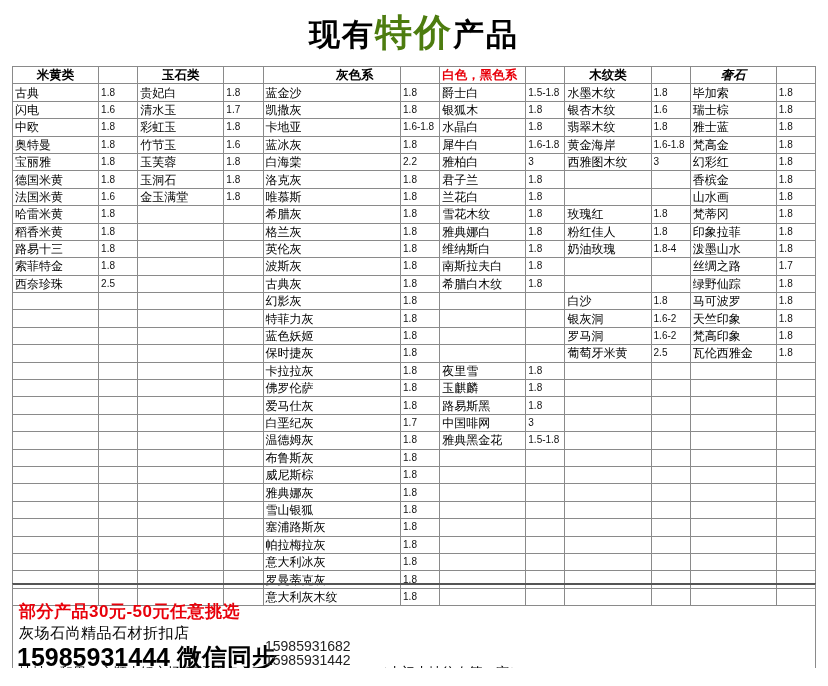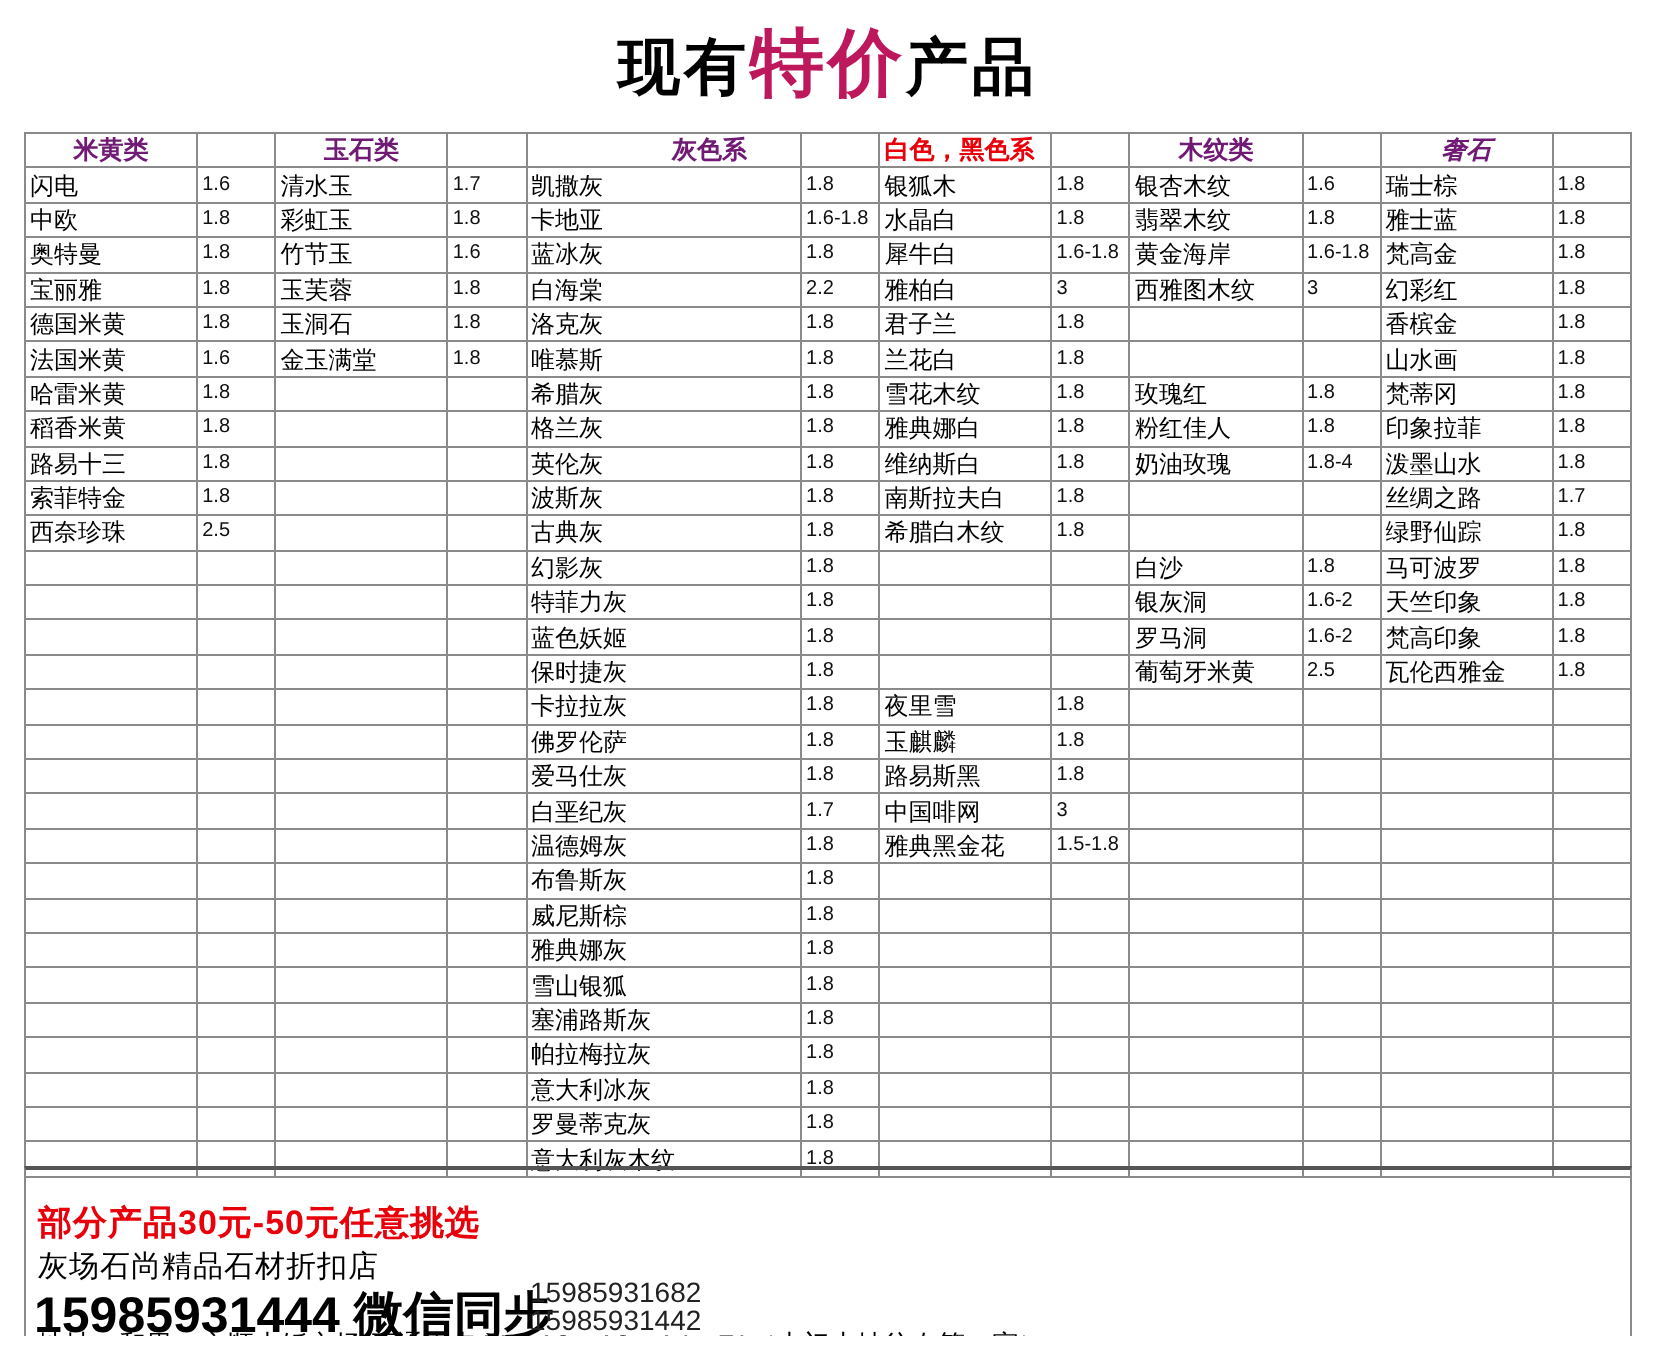--- a/index.html
+++ b/index.html
@@ -16,21 +16,21 @@
   .title{
     text-align:center;
     padding-top:14px;
     font-family:"Liberation Serif", serif;
     font-weight:bold;
     font-size:31px;
     letter-spacing:2px;
     line-height:1;
     white-space:nowrap;
   }
-  .title .red{color:#be185d;font-size:37px;}
+  .title .red{color:#4d7c0f;font-size:37px;}
 
   
   .sheet{
     position:absolute;
     left:12px;top:66px;
     width:804px;
     border-collapse:collapse;
     table-layout:fixed;
     font-size:11.5px;
   }
@@ -39,21 +39,21 @@
     height:16.4px;
     padding:0 2px;
     line-height:16px;
     overflow:hidden;
     white-space:nowrap;
     font-family:"Liberation Sans", sans-serif;
   }
   .nm{width:72px;}
   .pr{width:30px;font-size:10px;color:#111;}
   .hd{
-    color:#701a75;
+    color:#000000;
     font-weight:bold;
     text-align:center;
     font-size:12.5px;
   }
   .hdwide{color:#e8000a;font-weight:bold;font-size:12.5px;padding-left:4px;}
   .nmtxt{font-size:12px;}
 
   
   .bottom{
     position:absolute;
@@ -120,20 +120,34 @@
           <td class="hd" style="width: 72px; margin-top: 16px;">玉石类</td>
           <td class="pr"></td>
           <td class="hd" style="width: 72px; padding-left: 48px;">灰色系</td>
           <td class="pr"></td>
           <td class="hdwide" style="width: 72px;">白色，黑色系</td>
           <td class="pr"></td>
           <td class="hd" style="width: 72px;">木纹类</td>
           <td class="pr"></td>
           <td class="hd" style="width: 72px; font-style: italic;">奢石</td>
           <td class="pr"></td>
+        </tr>
+        <tr>
+          <td class="nm nmtxt">古典</td>
+          <td class="pr">1.8</td>
+          <td class="nm nmtxt">贵妃白</td>
+          <td class="pr">1.8</td>
+          <td class="nm nmtxt">蓝金沙</td>
+          <td class="pr">1.8</td>
+          <td class="nm nmtxt">爵士白</td>
+          <td class="pr">1.5-1.8</td>
+          <td class="nm nmtxt">水墨木纹</td>
+          <td class="pr">1.8</td>
+          <td class="nm nmtxt">毕加索</td>
+          <td class="pr">1.8</td>
         </tr>
         <tr>
           <td class="nm nmtxt">闪电</td>
           <td class="pr">1.6</td>
           <td class="nm nmtxt">清水玉</td>
           <td class="pr">1.7</td>
           <td class="nm nmtxt">凯撒灰</td>
           <td class="pr">1.8</td>
           <td class="nm nmtxt">银狐木</td>
           <td class="pr">1.8</td>

